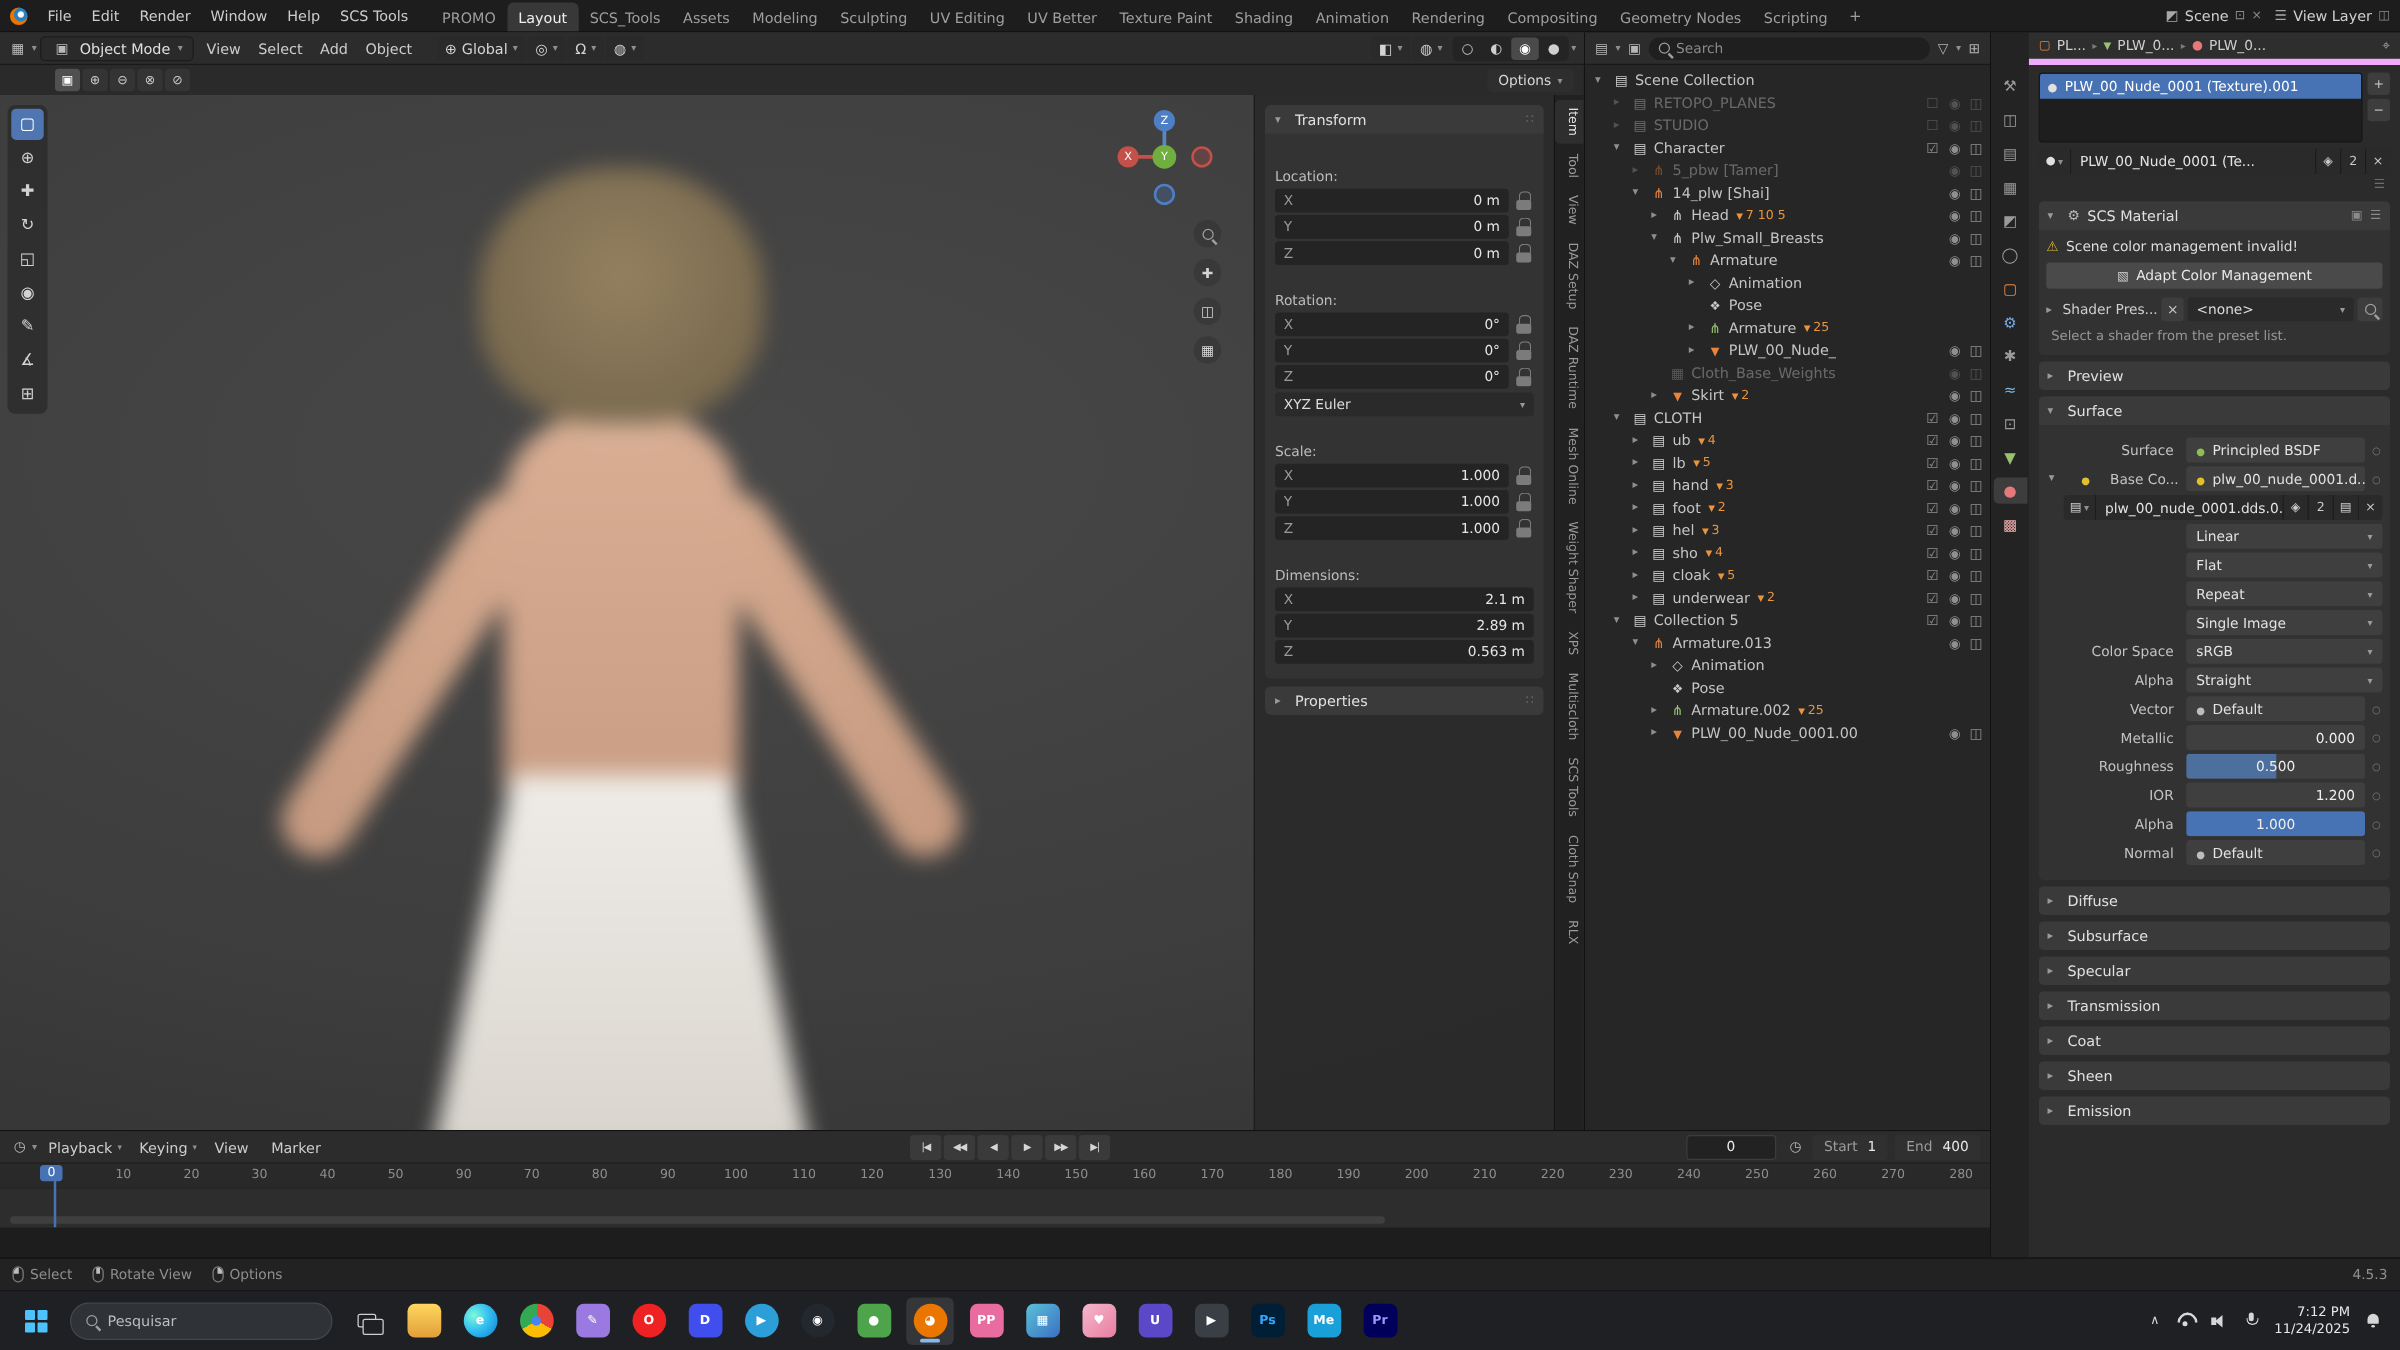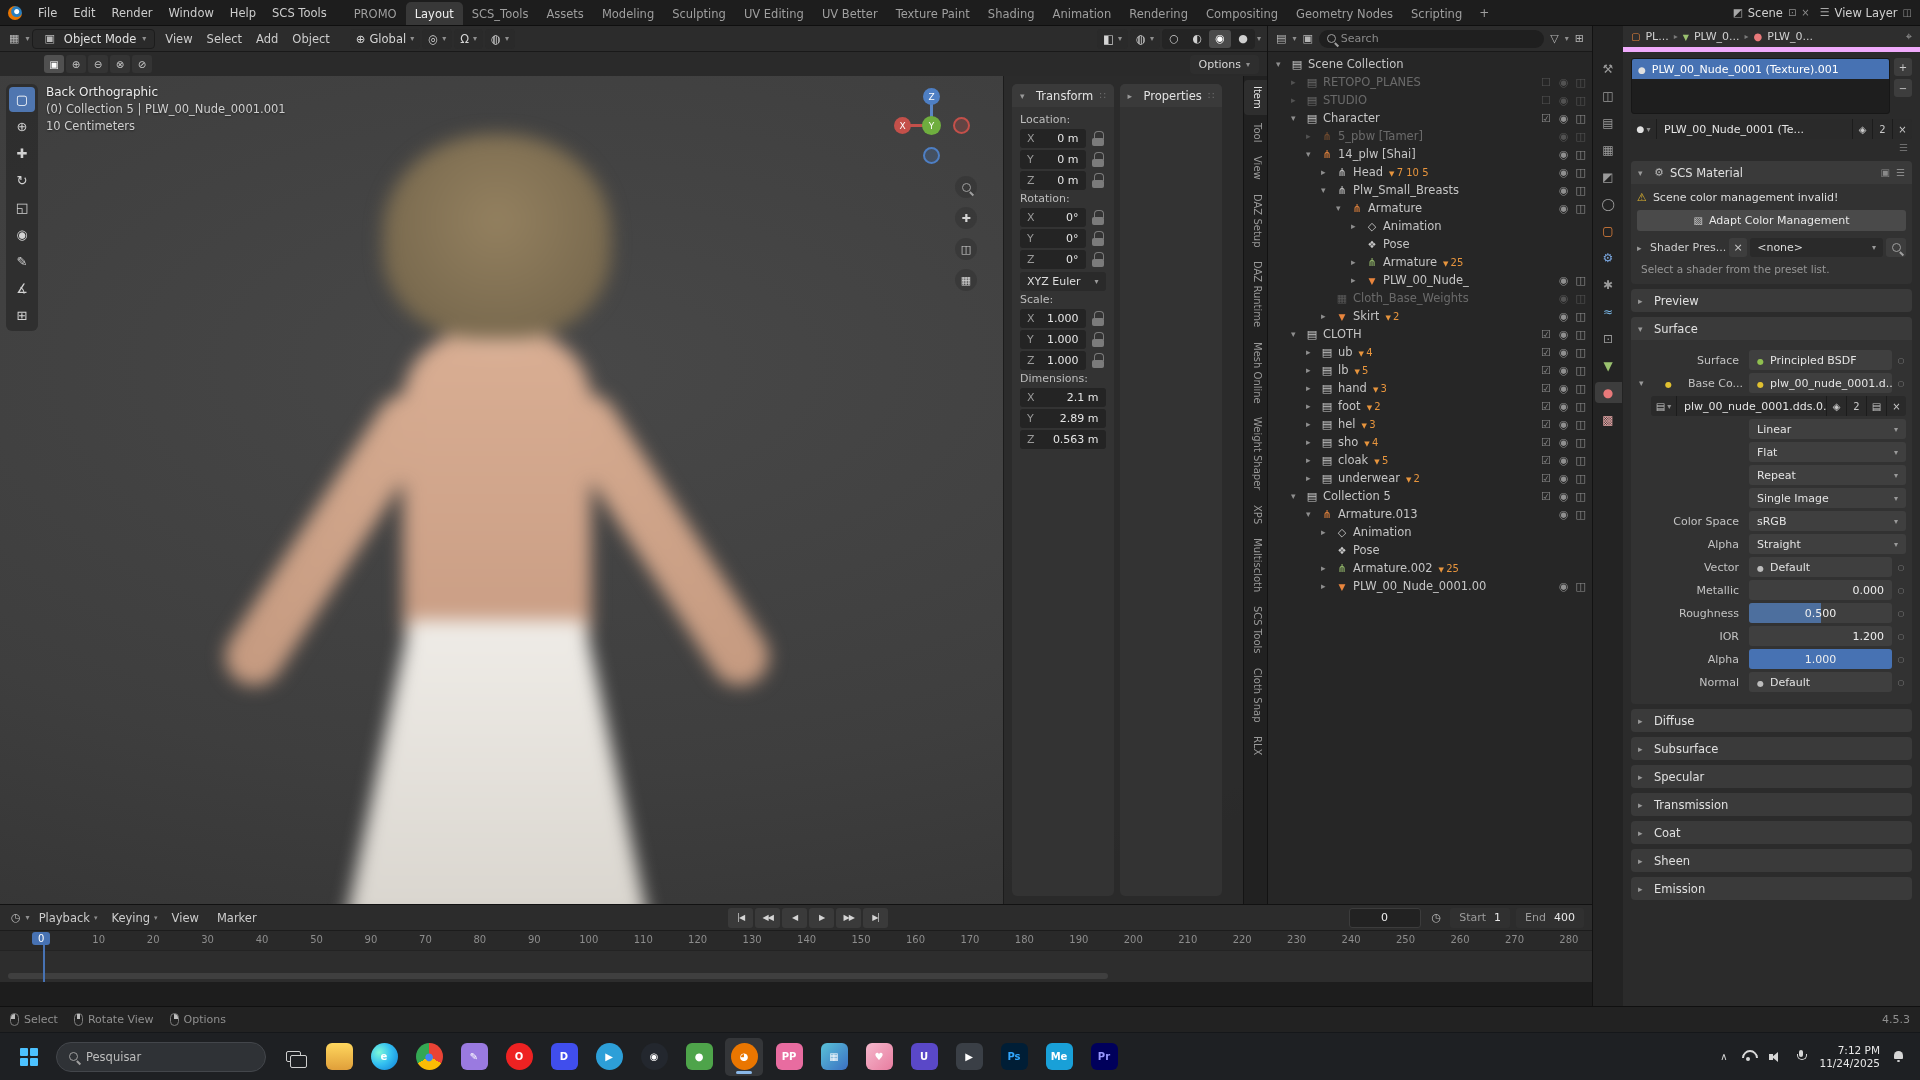--- a/index.html
+++ b/index.html
@@ -90,30 +90,30 @@
   .vpnav{position:absolute;right:266px;top:100px;display:flex;flex-direction:column;gap:9px;z-index:4}
   .nbtn{width:22px;height:22px;border-radius:50%;background:rgba(52,52,52,.65);display:flex;align-items:center;justify-content:center;font-size:11px;color:#d4d4d4}
   .nbtn-pan::before{content:"✚"}
   .nbtn-cam::before{content:"◫"}
   .nbtn-grid::before{content:"▦"}
 
   .lens{width:9px;height:9px;border:1.5px solid #9f9f9f;border-radius:50%;position:relative;flex:0 0 auto}
   .lens::after{content:"";position:absolute;left:7px;top:7px;width:5px;height:1.5px;background:#9f9f9f;transform:rotate(45deg);transform-origin:left center}
 
   
-  .npanel{position:absolute;top:0;right:0;bottom:0;width:240px;background:rgba(42,42,42,.97);border-left:1px solid #1c1c1c;padding:8px;z-index:3;display:flex;flex-direction:row;gap:6px}
+  .npanel{position:absolute;top:0;right:0;bottom:0;width:240px;background:rgba(42,42,42,.97);border-left:1px solid #1c1c1c;padding:8px;z-index:3;display:flex;flex-direction:column;gap:6px}
   .panelbox{background:#333;border-radius:5px;overflow:hidden;flex:0 0 auto}
   .panelhead{height:23px;display:flex;align-items:center;gap:6px;padding:0 8px;background:#3a3a3a;color:#e2e2e2;font-size:11.5px}
   .pcaret{color:#9a9a9a;font-size:9px;width:10px;flex:0 0 auto}
   .c-open::before{content:"▾"}
   .c-closed::before{content:"▸"}
   .panelgrip{margin-left:auto;color:#6f6f6f;font-size:10px}
   .panelgrip::before{content:"∷"}
   .panelbody{padding:6px 8px 10px}
-  .sect{color:#bdbdbd;font-size:11px;margin:0 0 3px}
+  .sect{color:#bdbdbd;font-size:11px;margin:22px 0 3px}
   .frow{display:flex;align-items:center;gap:4px;margin-bottom:2px}
   .numfield{flex:1;height:19px;background:#242424;border-radius:3px;display:flex;align-items:center;padding:0 7px;font-size:11px}
   .axis{color:#9a9a9a;margin-right:auto}
   .nval{color:#e6e6e6}
   .lockbtn{width:16px;height:17px;position:relative;opacity:.7;flex:0 0 auto}
   .lockbtn::before{content:"";position:absolute;left:4px;top:1px;width:8px;height:7px;border:1.5px solid #9a9a9a;border-bottom:none;border-radius:4px 4px 0 0}
   .lockbtn::after{content:"";position:absolute;left:2px;top:8px;width:12px;height:8px;background:#9a9a9a;border-radius:2px}
   .dropfield{flex:1;height:19px;background:#2a2a2a;border-radius:3px;display:flex;align-items:center;padding:0 7px;font-size:11px;color:#ddd}
   .dcaret{margin-left:auto;color:#9a9a9a;font-size:8px}
 
@@ -413,25 +413,20 @@
                 <span class="vtab">Mesh Online</span>
                 <span class="vtab">Weight Shaper</span>
                 <span class="vtab">XPS</span>
                 <span class="vtab">Multiscloth</span>
                 <span class="vtab">SCS Tools</span>
                 <span class="vtab">Cloth Snap</span>
                 <span class="vtab">RLX</span>
               </div>
 
             <div class="canvas">
-              <div class="overlaytext">
-                <div class="ovl1">Back Orthographic</div>
-                <div class="ovl2">(0) Collection 5 | PLW_00_Nude_0001.001</div>
-                <div class="ovl3">10 Centimeters</div>
-              </div>
 
               <div class="figure">
                 <div class="fig-arm-l"></div>
                 <div class="fig-arm-r"></div>
                 <div class="fig-torso"></div>
                 <div class="fig-skirt"></div>
                 <div class="fig-face"></div>
                 <div class="fig-hair"></div>
               </div>
 

